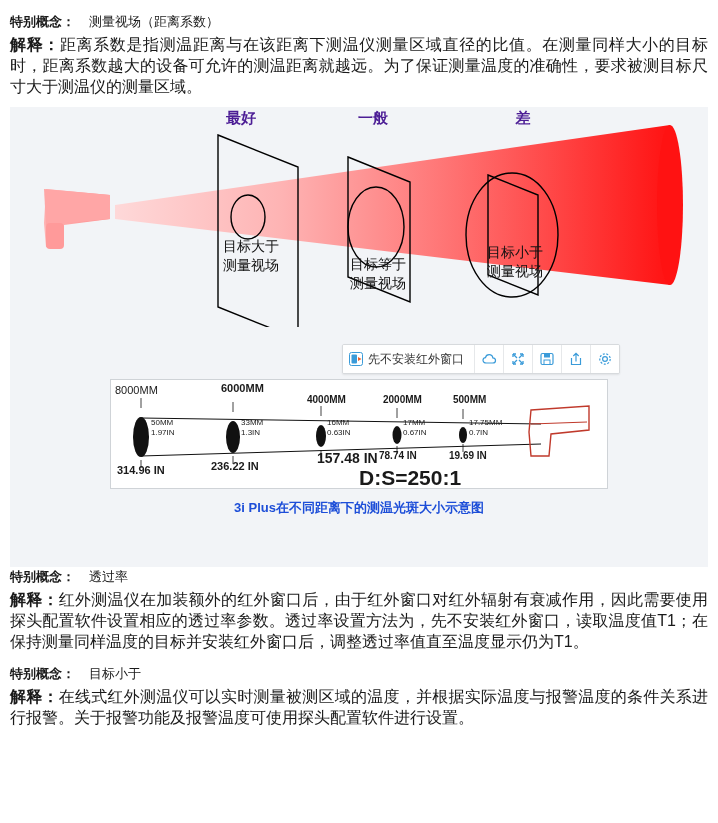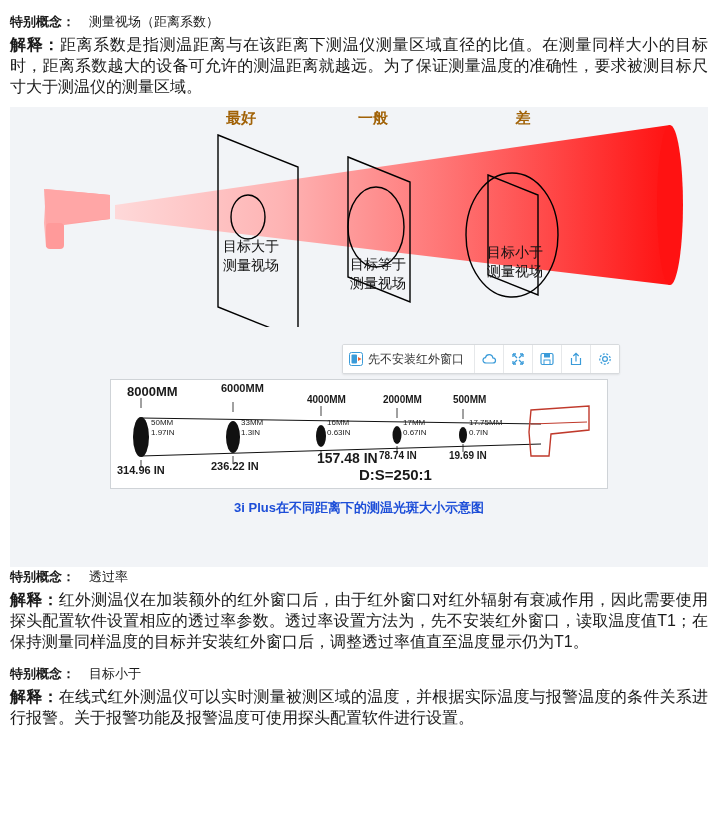--- a/index.html
+++ b/index.html
@@ -65,21 +65,21 @@
     position: absolute;
     text-align: center;
     font-size: 14px;
     line-height: 19px;
     color: #111;
   }
   .fov-head {
     position: absolute;
     font-weight: bold;
     font-size: 15px;
-    color: #a16207;
+    color: #4c1d95;
     text-align: center;
   }
   
   .img-toolbar {
     position: absolute;
     left: 332px;
     top: 237px;
     display: flex;
     align-items: stretch;
     height: 28px;
@@ -276,21 +276,21 @@
         <path d="M30,28 L30,18 M122,32 L122,22 M210,36 L210,26 M286,38 L286,28 M352,39 L352,29" stroke="#111" stroke-width="0.8"></path>
         <path d="M30,80 L30,88 M122,76 L122,84 M210,70 L210,78 M286,66 L286,74 M352,64 L352,72" stroke="#111" stroke-width="0.8"></path>
 
         <g>
           <path d="M420,30 L478,26 L478,50 L440,54 L438,76 L420,76 L418,52 Z" fill="none" stroke="#c0392b" stroke-width="1.4"></path>
           <path d="M420,44 L476,42" stroke="#c0392b" stroke-width="1"></path>
         </g>
       </svg>
 
       
-      <div style="position:absolute; left:16px; top:4px; font-size:13px; font-weight:bold;">8000MM</div>
+      <div style="position:absolute; left:4px; top:4px; font-size:11px; font-weight:normal;">8000MM</div>
       <div style="position:absolute; left:110px; top:2px; font-size:11px; font-weight:bold;">6000MM</div>
       <div style="position:absolute; left:196px; top:14px; font-size:10px; font-weight:bold;">4000MM</div>
       <div style="position:absolute; left:272px; top:14px; font-size:10px; font-weight:bold;">2000MM</div>
       <div style="position:absolute; left:342px; top:14px; font-size:10px; font-weight:bold;">500MM</div>
 
       
       <div style="position:absolute; left:40px; top:38px; font-size:8px; line-height:10px;">
         <div>50MM</div>
         <div>1.97IN</div>
       </div>
@@ -312,21 +312,21 @@
       </div>
 
       
       <div style="position:absolute; left:6px; top:84px; font-size:11px; font-weight:bold;">314.96 IN</div>
       <div style="position:absolute; left:100px; top:80px; font-size:11px; font-weight:bold;">236.22 IN</div>
       <div style="position:absolute; left:186px; top:70px; font-size:14px; font-weight:bold;margin-left:20px;">157.48 IN</div>
       <div style="position:absolute; left:268px; top:70px; font-size:10px; font-weight:bold;">78.74 IN</div>
       <div style="position:absolute; left:338px; top:70px; font-size:10px; font-weight:bold;">19.69 IN</div>
 
       
-      <div style="position:absolute; left:248px; top:86px; font-size:15px; font-weight:bold;">D:S=250:1</div>
+      <div style="position:absolute; left:248px; top:86px; font-size:21px; font-weight:bold;">D:S=250:1</div>
     </div>
 
     <div class="spot-caption">3i Plus在不同距离下的测温光斑大小示意图</div>
   </div>
 
 
   <div class="concept-block" style="margin-top:0;">
     <div class="concept-title">
       <span class="lbl">特别概念：</span><span class="val">透过率</span>
     </div>

